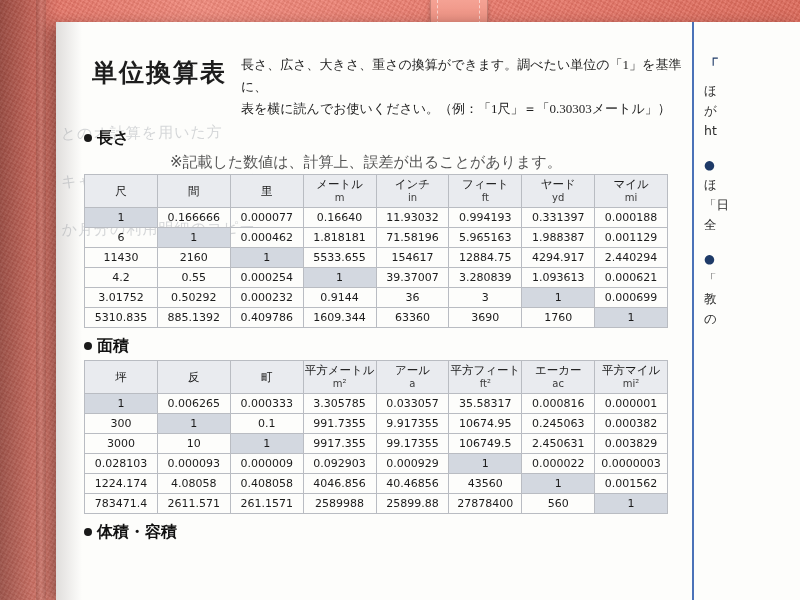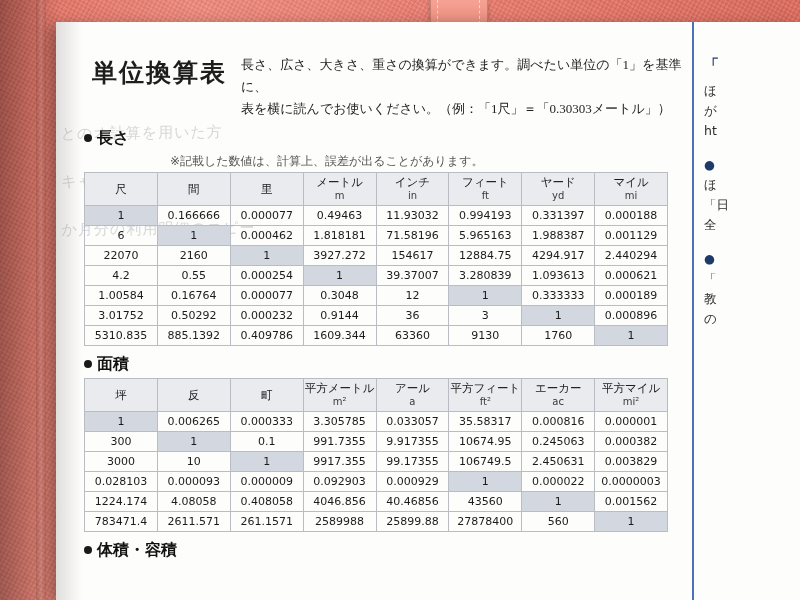--- a/index.html
+++ b/index.html
@@ -138,21 +138,21 @@
     font-family: "DejaVu Sans", "Liberation Sans", sans-serif;
   }
   .head-desc {
     font-size: 13px;
     line-height: 22px;
     color: #1d1d1d;
     padding-top: 2px;
     font-family: Liberation Serif, serif;
   }
   .head-note {
-    font-size: 12px;
+    font-size: 15px;
     color: #555;
     margin: 4px 0 2px 86px;
   }
 
   .sec-title {
     font-size: 16px;
     font-weight: bold;
     color: #111;
     margin: 8px 0 3px 0;
   }
@@ -247,83 +247,73 @@
             <th><span>フィート</span><span class="unit">ft</span></th>
             <th><span>ヤード</span><span class="unit">yd</span></th>
             <th><span>マイル</span><span class="unit">mi</span></th>
           </tr>
             </thead>
           <tbody>
             <tr>
               <td class="hl">1</td>
               <td>0.166666</td>
               <td>0.000077</td>
-              <td>0.49463</td>
+              <td>0.16640</td>
               <td>11.93032</td>
               <td>0.994193</td>
               <td>0.331397</td>
               <td>0.000188</td>
             </tr>
             <tr>
               <td>6</td>
               <td class="hl">1</td>
               <td>0.000462</td>
               <td>1.818181</td>
               <td>71.58196</td>
               <td>5.965163</td>
               <td>1.988387</td>
               <td>0.001129</td>
             </tr>
             <tr>
-              <td>22070</td>
+              <td>11430</td>
               <td>2160</td>
               <td class="hl">1</td>
-              <td>3927.272</td>
+              <td>5533.655</td>
               <td>154617</td>
               <td>12884.75</td>
               <td>4294.917</td>
               <td>2.440294</td>
             </tr>
             <tr>
               <td>4.2</td>
               <td>0.55</td>
               <td>0.000254</td>
               <td class="hl">1</td>
               <td>39.37007</td>
               <td>3.280839</td>
               <td>1.093613</td>
               <td>0.000621</td>
-            </tr>
-            <tr>
-              <td>1.00584</td>
-              <td>0.16764</td>
-              <td>0.000077</td>
-              <td>0.3048</td>
-              <td>12</td>
-              <td class="hl">1</td>
-              <td>0.333333</td>
-              <td>0.000189</td>
             </tr>
             <tr>
               <td>3.01752</td>
               <td>0.50292</td>
               <td>0.000232</td>
               <td>0.9144</td>
               <td>36</td>
               <td>3</td>
               <td class="hl">1</td>
-              <td>0.000896</td>
+              <td>0.000699</td>
             </tr>
             <tr>
               <td>5310.835</td>
               <td>885.1392</td>
               <td>0.409786</td>
               <td>1609.344</td>
               <td>63360</td>
-              <td>9130</td>
+              <td>3690</td>
               <td>1760</td>
               <td class="hl">1</td>
             </tr>
           </tbody>
         </table>
       </div>
 
       <div class="sec-title">
         <span class="dot"></span><span>面積</span>
       </div>

